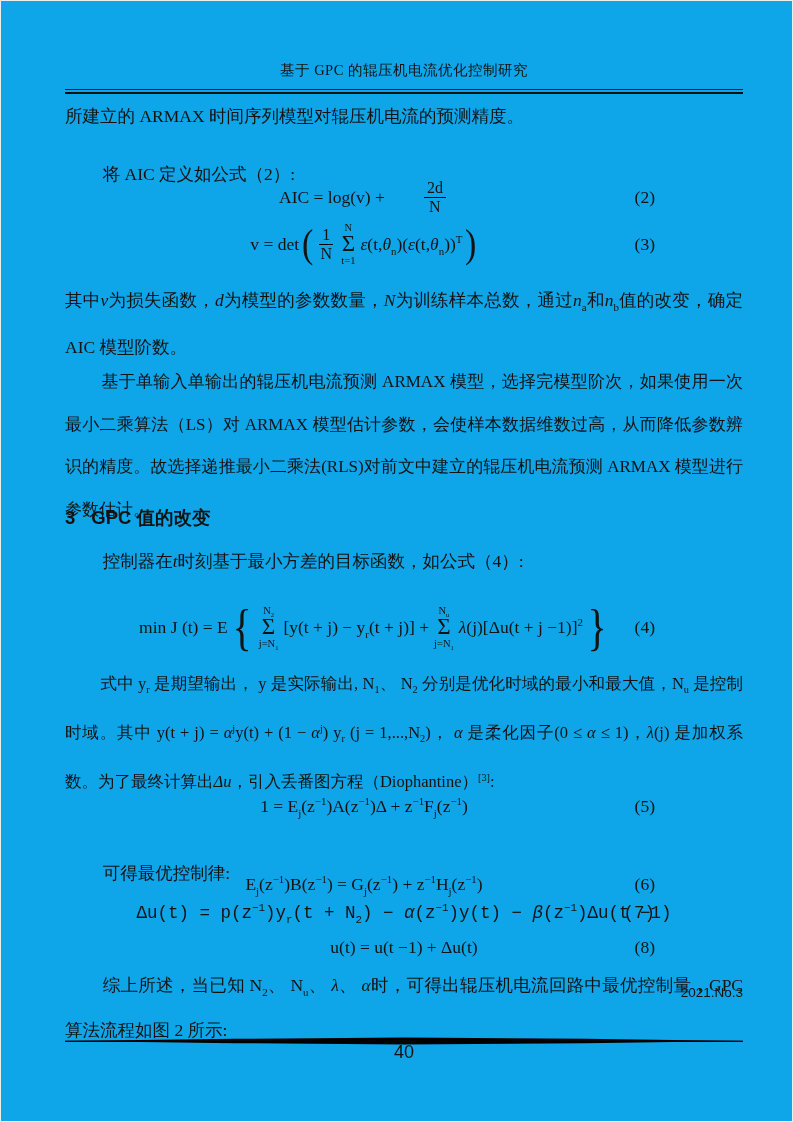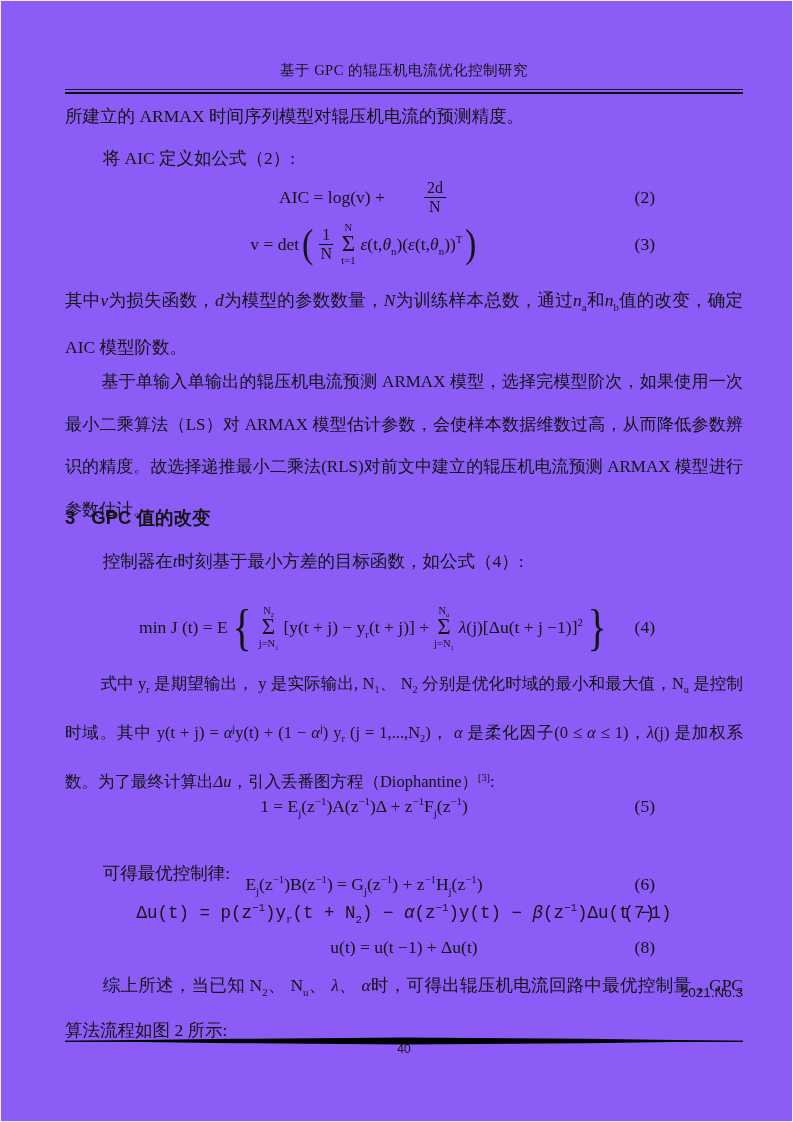--- a/index.html
+++ b/index.html
@@ -1,16 +1,16 @@
 <!DOCTYPE html>
 <html><head>
 <meta charset="utf-8">
 <style>
   html,body{margin:0;padding:0;background:#fff;}
-  .page{position:relative;width:793px;height:1122px;background:#8b5cf6;
+  .page{position:relative;width:793px;height:1122px;background:#0ea5e9;
         font-family:"Liberation Serif","DejaVu Serif",serif;color:#131313;
         overflow:hidden;border:1px solid #ededed;box-sizing:border-box;}
   .blk{position:absolute;left:64px;width:678px;}
   .para{font-size:17.5px;text-align:justify;line-height:1.35;}
   .indent{text-indent:2.15em;}
   i{font-style:italic;}
   sup{font-size:62%;line-height:0;vertical-align:super;}
   sub{font-size:62%;line-height:0;vertical-align:sub;}
 
   
@@ -29,26 +29,26 @@
         font-size:16px;margin:4px 3px;vertical-align:middle;}
   .frac .num{border-bottom:1.3px solid #000;padding:0 3px;}
   .sum{display:inline-flex;flex-direction:column;align-items:center;line-height:1;margin:0 3px;}
   .sum .lim{font-size:10.5px;line-height:1.1;}
   .sum .sym{font-size:23px;line-height:.95;}
   .bigp{font-size:40px;font-weight:400;line-height:36px;transform:scaleX(.85);display:inline-block;}
   .bigb{font-size:50px;font-weight:400;line-height:46px;transform:scaleX(.8);display:inline-block;}
 
   
   .footer-rule{top:1031px;}
-  .footer-num{top:1041px;text-align:center;font-family:"Liberation Sans","DejaVu Sans",sans-serif;font-size:12px;}
+  .footer-num{top:1041px;text-align:center;font-family:"Liberation Sans","DejaVu Sans",sans-serif;font-size:18px;}
   .footer-issue{top:984px;text-align:right;font-family:"Liberation Sans","DejaVu Sans",sans-serif;font-size:13.5px;}
 
   
   #p1{top:104px;}
-  #p2{top:146px;font-family:Liberation Serif, serif;}
+  #p2{top:162px;font-family:Liberation Serif, serif;}
   #eq2{top:172px;height:48px;}
   #eq3{top:218px;height:50px;}
   #p3{top:276px;line-height:47px;}
   #p4{top:360px;line-height:42.5px;font-size:17px;}
   #h3{top:504px;}
   #p5{top:549px;}
   #eq4{top:592px;height:68px;}
   #p6{top:658px;line-height:49px;font-size:16.5px;}
   #eq5{top:790px;height:30px;}
   #eq6{top:868px;height:30px;align-items:center;}

